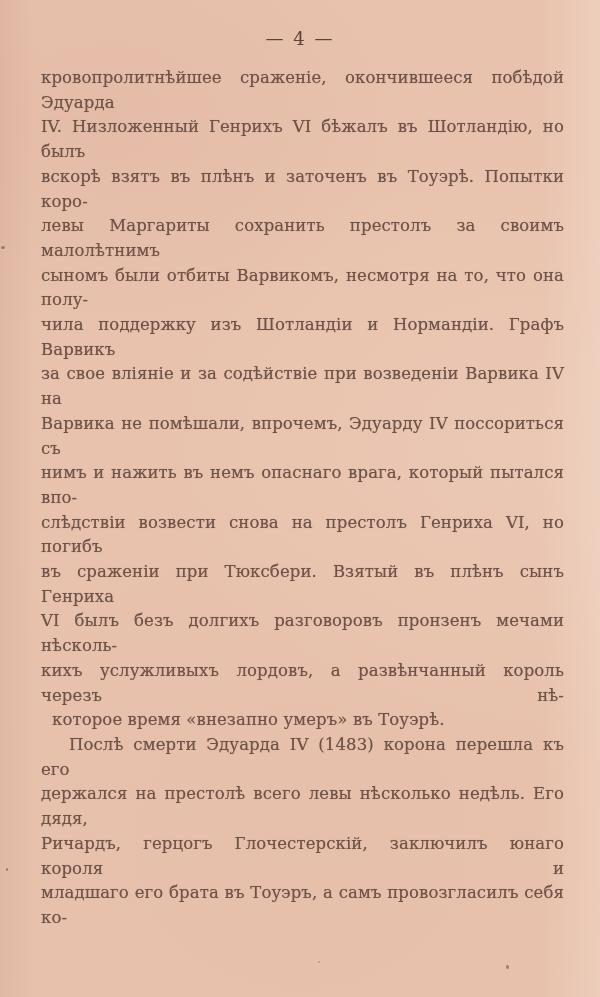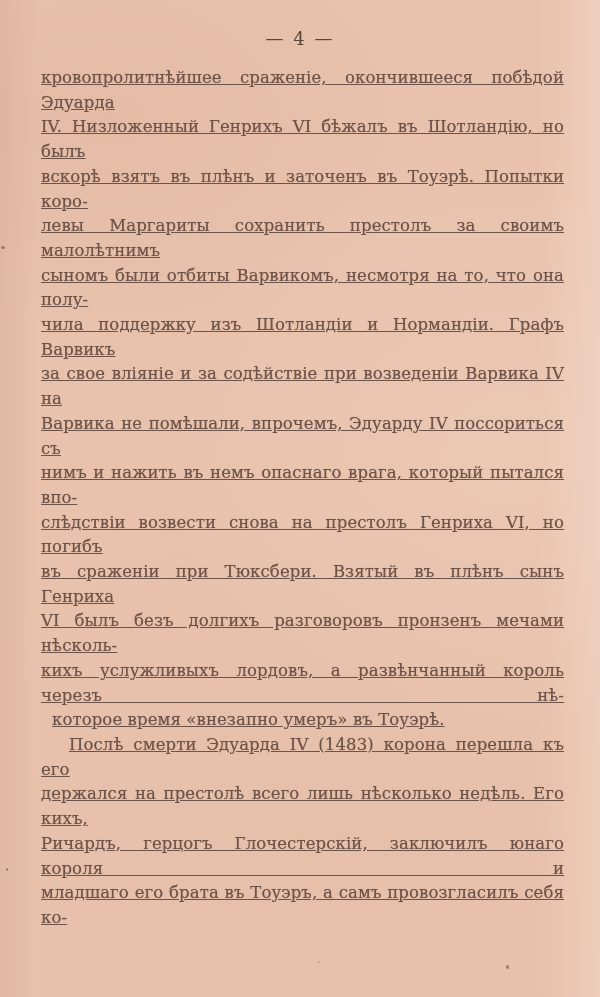--- a/index.html
+++ b/index.html
@@ -39,21 +39,20 @@
     font-size: 16.5px;
     line-height: 24.7px;
     letter-spacing: 0.1px;
     text-shadow: 0 0 0.7px rgba(104,77,66,0.55);
   }
   .paragraph { margin: 0; }
   .line {
     text-align: justify;
     text-align-last: justify;
     white-space: normal;
-    text-decoration: underline;
   }
   .line.indent { text-indent: 28px; }
   .line.para-end { text-align-last: left; margin-left: 11px; }
   .speck {
     position: absolute;
     border-radius: 50%;
     background: rgba(97,70,58,0.55);
   }
   .speck.s1 { left: 506px; top: 965px; width: 3px; height: 4px; }
   .speck.s2 { left: 1px;   top: 246px; width: 4px; height: 3px; }
@@ -78,21 +77,21 @@
         <div class="line">Варвика не помѣшали, впрочемъ, Эдуарду IV поссориться съ</div>
         <div class="line">нимъ и нажить въ немъ опаснаго врага, который пытался впо-</div>
         <div class="line">слѣдствіи возвести снова на престолъ Генриха VI, но погибъ</div>
         <div class="line">въ сраженіи при Тюксбери. Взятый въ плѣнъ сынъ Генриха</div>
         <div class="line">VI былъ безъ долгихъ разговоровъ пронзенъ мечами нѣсколь-</div>
         <div class="line">кихъ услужливыхъ лордовъ, а развѣнчанный король черезъ нѣ-</div>
         <div class="line para-end">которое время «внезапно умеръ» въ Тоуэрѣ.</div>
       </div>
       <div class="paragraph">
         <div class="line indent">Послѣ смерти Эдуарда IV (1483) корона перешла къ его</div>
-        <div class="line">держался на престолѣ всего лишь нѣсколько недѣль. Его кихъ,</div>
+        <div class="line">держался на престолѣ всего левы нѣсколько недѣль. Его дядя,</div>
         <div class="line">Ричардъ, герцогъ Глочестерскій, заключилъ юнаго короля и</div>
         <div class="line">младшаго его брата въ Тоуэръ, а самъ провозгласилъ себя ко-</div>
       </div>
     </div>
 
   <div class="speck s1"></div>
   <div class="speck s2"></div>
   <div class="speck s3"></div>
   <div class="speck s4"></div>
 </div>

